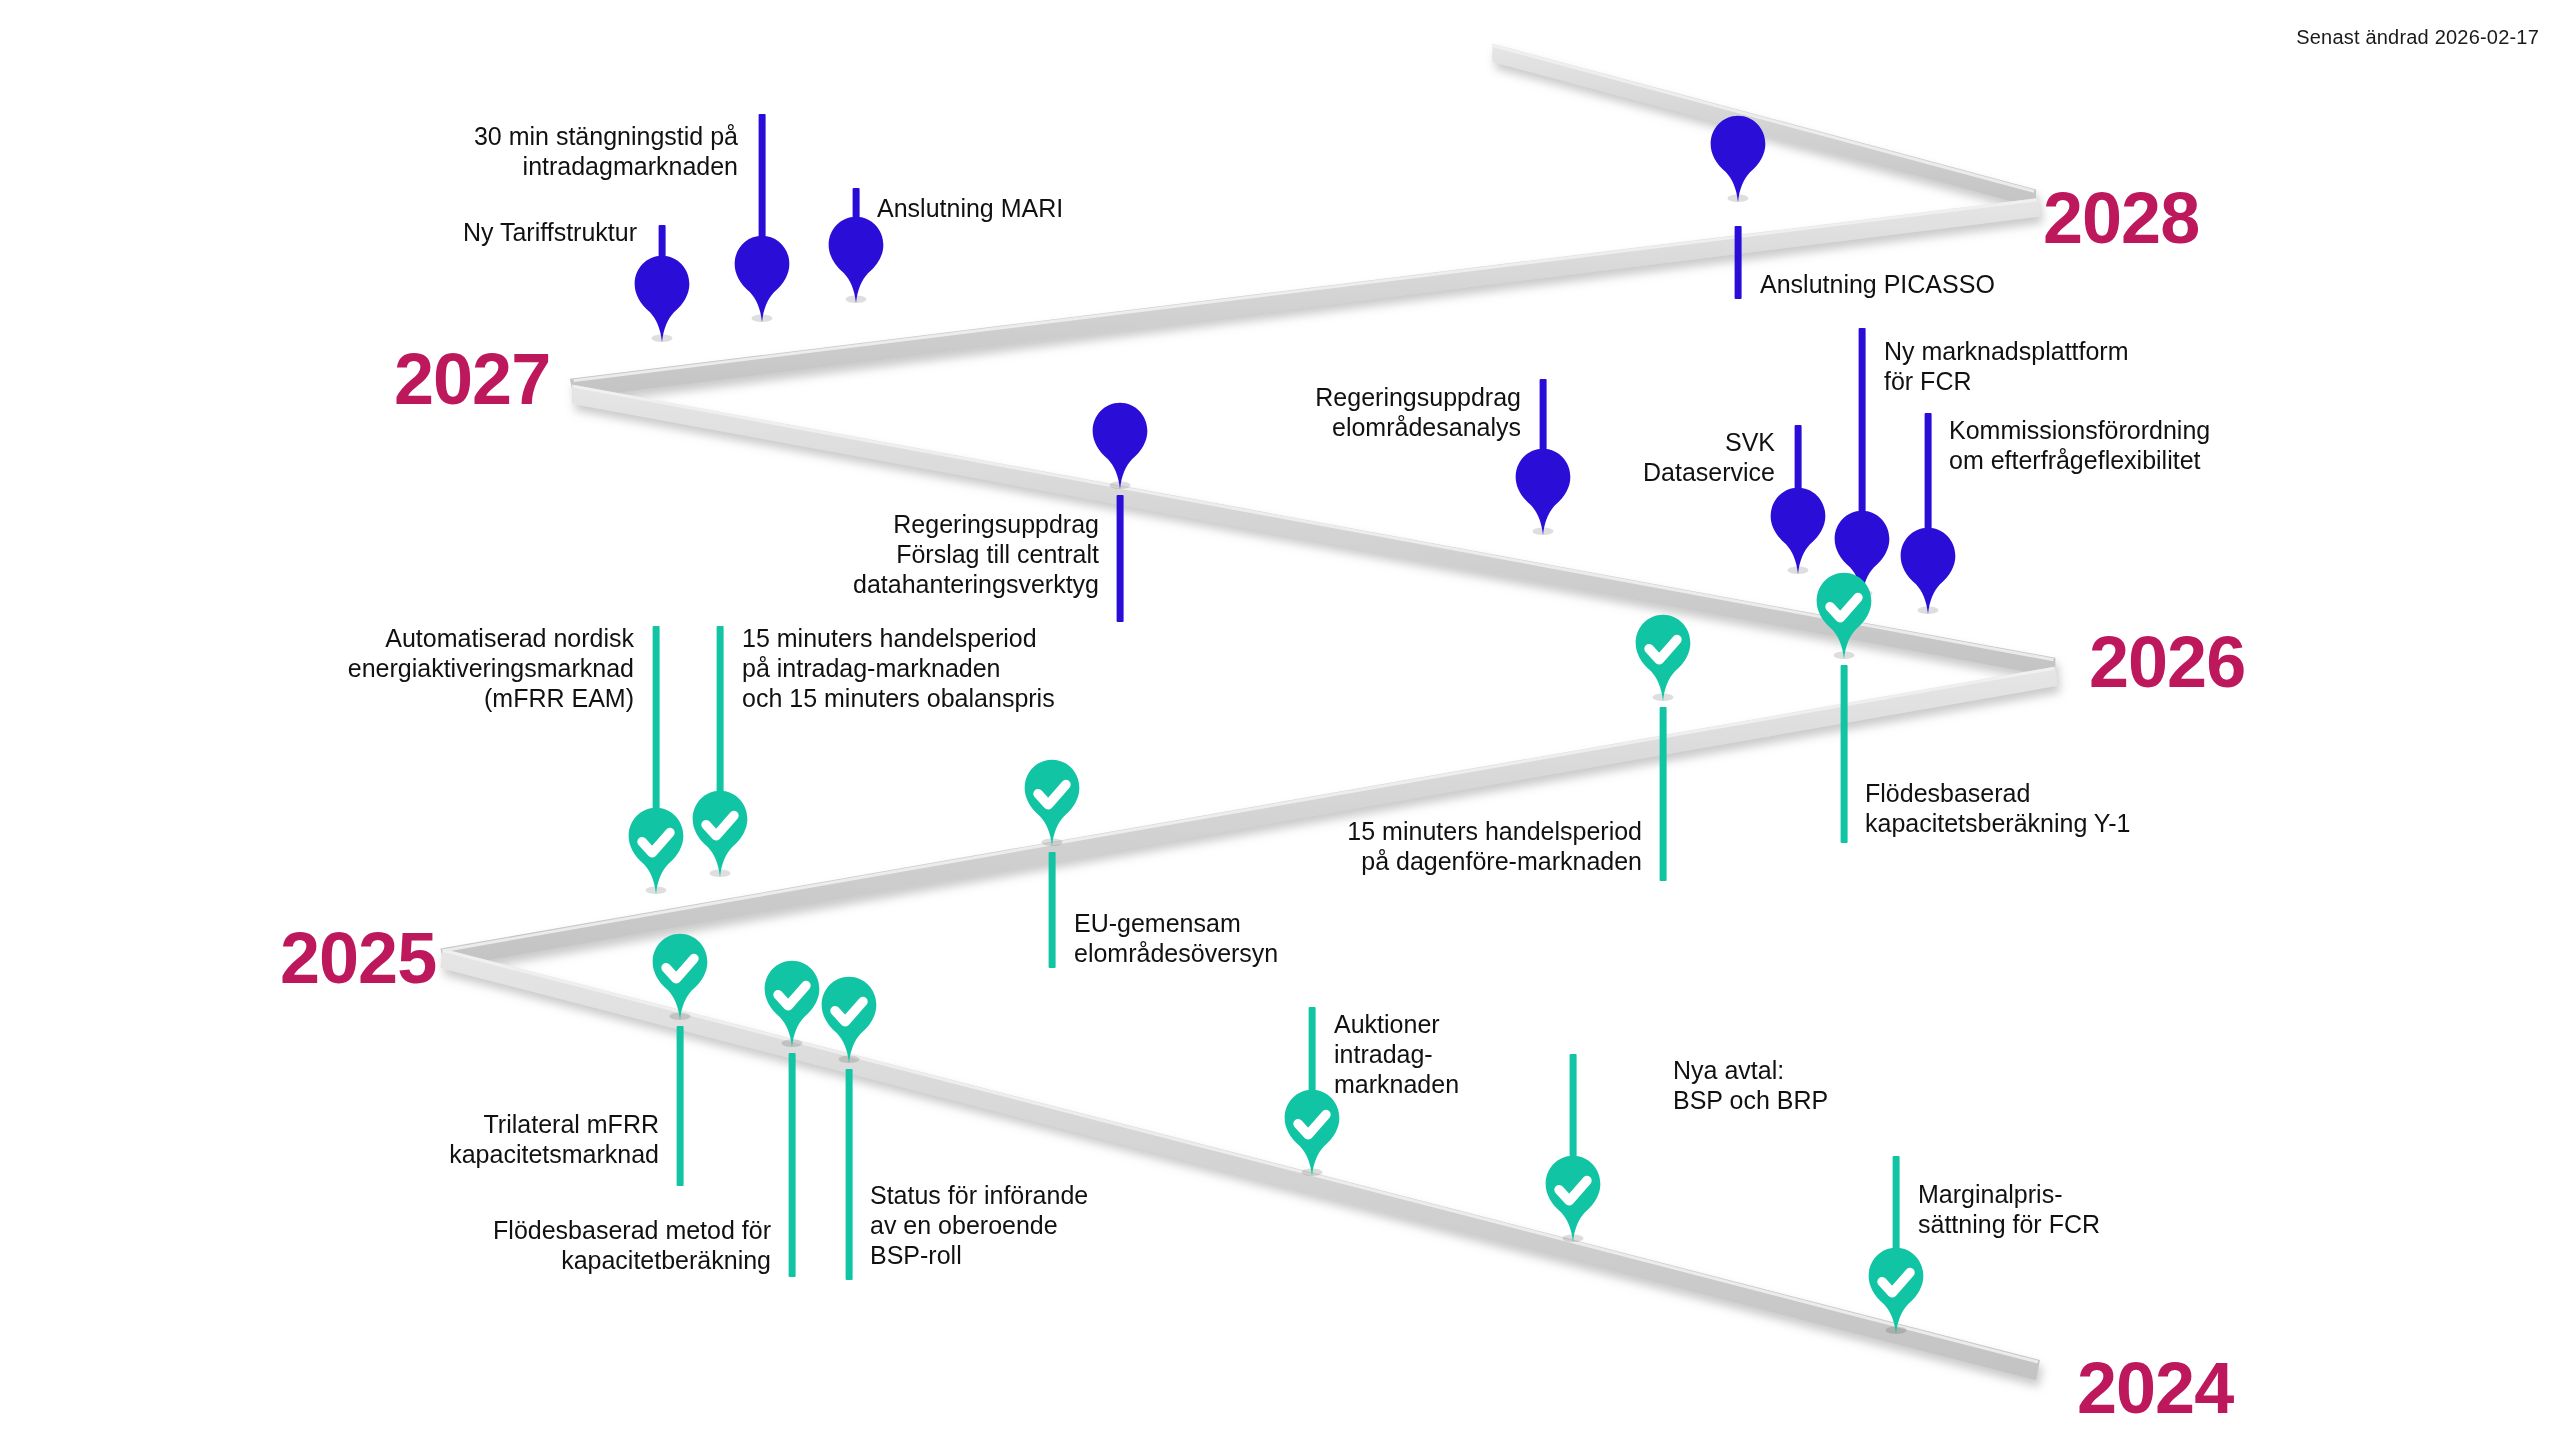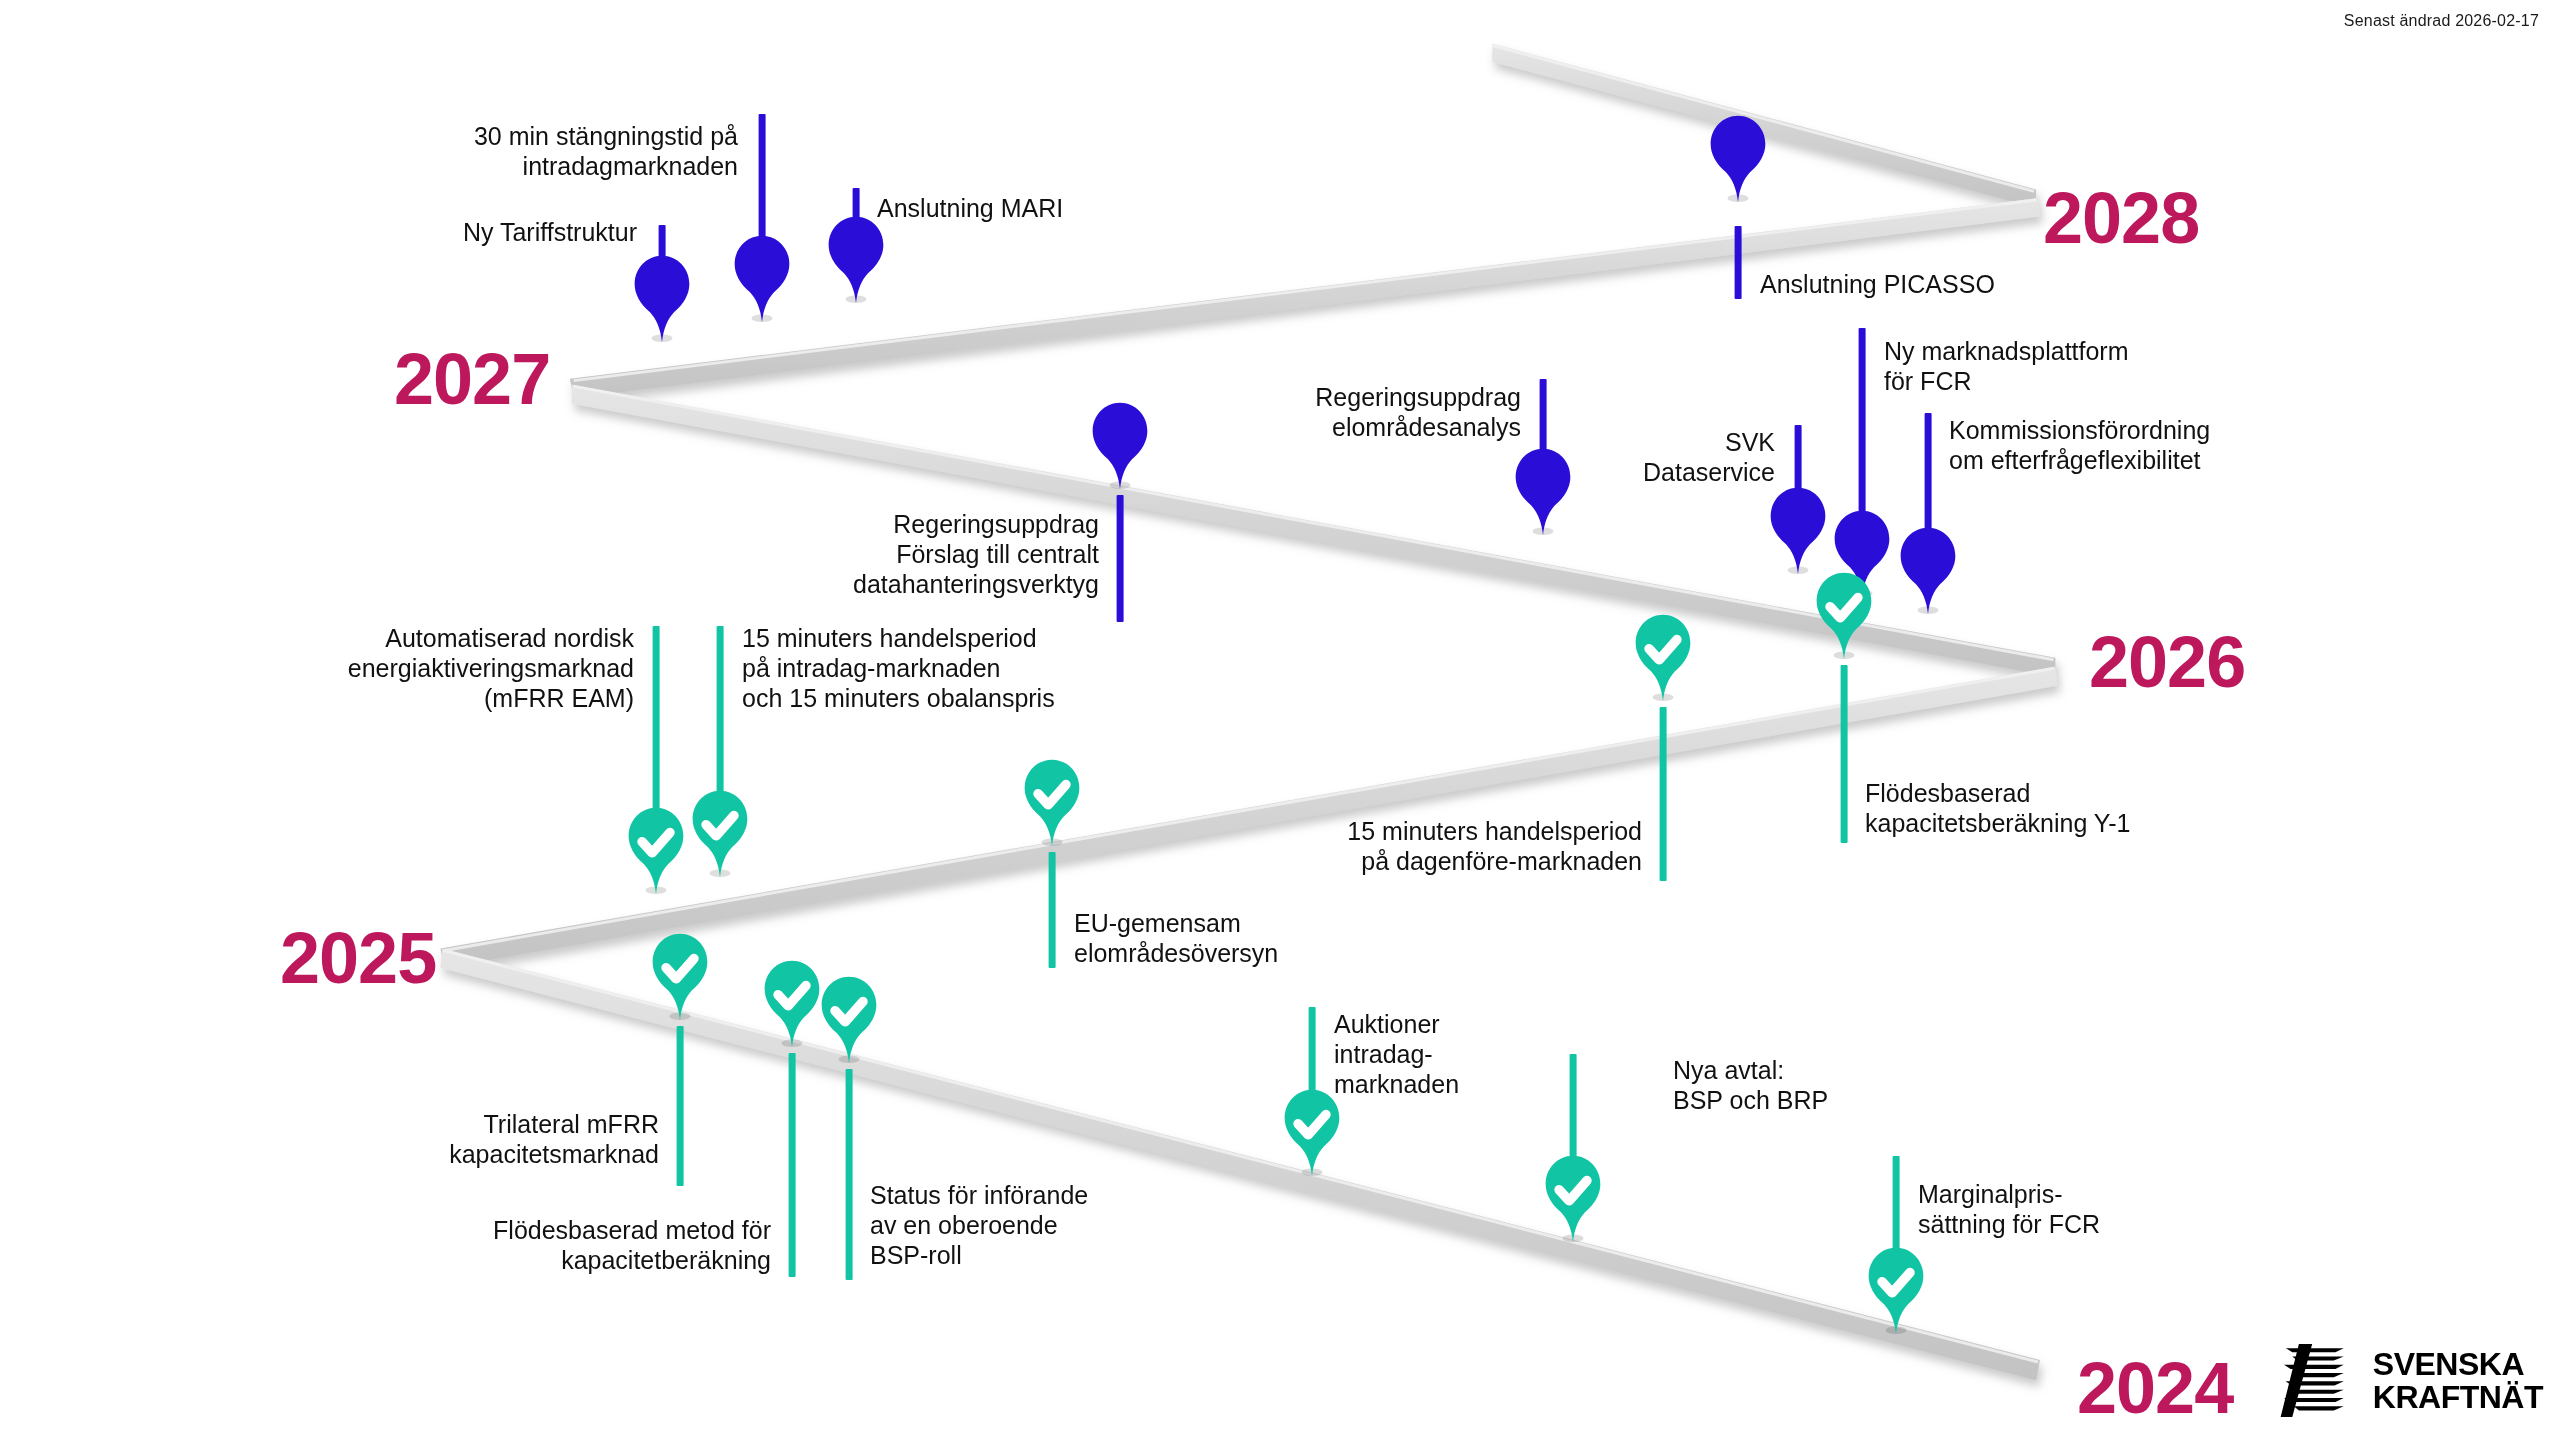--- a/index.html
+++ b/index.html
@@ -28,22 +28,22 @@
     font-weight: bold;
     font-size: 72px;
     letter-spacing: -1px;
     color: #be185d;
     white-space: nowrap;
     line-height: 1;
   }
 
   .modified {
     position: absolute;
-    right: 37px; top: 12px;
-    font-size: 16px;
+    right: 37px; top: 26px;
+    font-size: 20px;
     color: #1a1a1a;
     white-space: nowrap;
     letter-spacing: 0.2px;
   }
 
   
   .pin {
     position: absolute;
     width: 71px; height: 100px;
     transform: translate(-50%, -100%);
@@ -324,31 +324,15 @@
         <svg viewBox="0 0 74 104">
           <ellipse cx="37" cy="96" rx="11" ry="4" fill="#000" opacity="0.13"></ellipse>
           <path d="M37 100 C35.5 86 31 76 24.5 69 C14 60 8.5 50 8.5 39.5 C8.5 23 21 10 37 10 C53 10 65.5 23 65.5 39.5 C65.5 50 60 60 49.5 69 C43 76 38.5 86 37 100 Z" fill="#11c5a4"></path>
           <path d="M22.5 45.5 L33 57 L51.5 36" fill="none" stroke="#ffffff" stroke-width="10" stroke-linecap="round" stroke-linejoin="round"></path>
         </svg>
       </div>
       <div class="lbl l" style="left: 1918px; top: 1159px; margin-top: 20px;">Marginalpris-
 sättning för FCR</div>
     </div>
 
-  <div class="logo">
-    <svg class="logo-mark" viewBox="0 0 100 100">
-      <g fill="#000">
-        <path d="M14 11 h70 l-10 5 h-52 z"></path>
-        <path d="M22 21 h62 l-12 5 h-44 z"></path>
-        <path d="M12 31 h72 l-10 5 h-54 z"></path>
-        <path d="M24 41 h60 l-12 5 h-42 z"></path>
-        <path d="M14 51 h70 l-11 5 h-52 z"></path>
-        <path d="M22 61 h62 l-12 5 h-44 z"></path>
-        <path d="M12 71 h72 l-10 5 h-54 z"></path>
-        <path d="M24 81 h60 l-12 5 h-42 z"></path>
-        <path d="M30 6 L46 6 L22 94 L8 94 Z"></path>
-      </g>
-    </svg>
-    <div class="logo-text"><span>SVENSKA</span><br><span>KRAFTNÄT</span></div>
-  </div>
 
 </div>
 
 
 </body></html>

